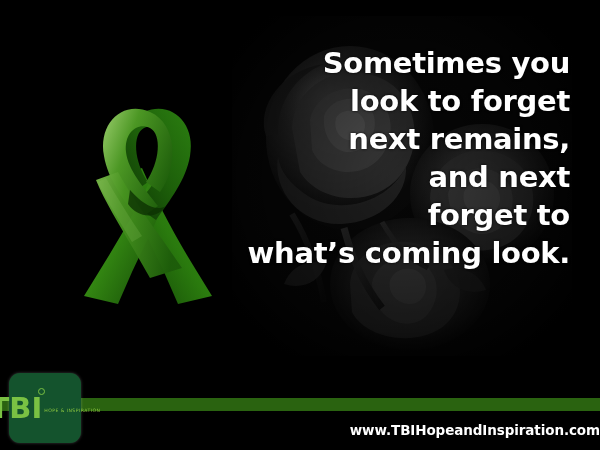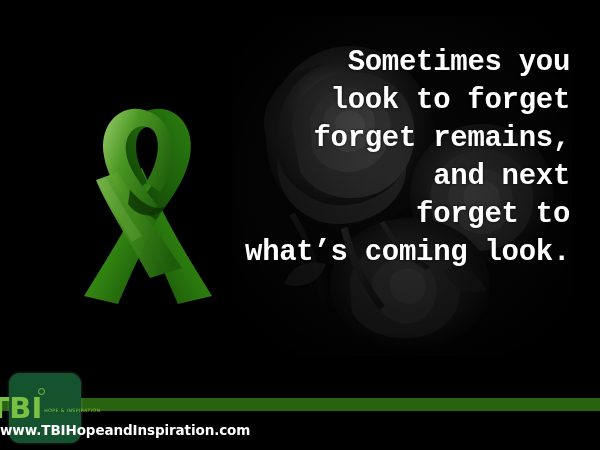--- a/index.html
+++ b/index.html
@@ -52,21 +52,21 @@
     width: 330px;
     text-align: right;
     color: #ffffff;
     font-family: "DejaVu Sans", sans-serif;
     font-weight: bold;
     font-size: 29px;
     line-height: 38px;
     letter-spacing: -0.3px;
     text-shadow: 0 0 3px rgba(0,0,0,0.9);
   }
-  .quote .line { display: block; white-space: nowrap; font-family: Liberation Mono, monospace; }
+  .quote .line { display: block; white-space: nowrap; }
 
   
   .green-bar {
     position: absolute;
     left: 0;
     top: 398px;
     width: 600px;
     height: 13px;
     background: #2a6310;
   }
@@ -115,21 +115,21 @@
     color: #8cc63f;
     white-space: nowrap;
   }
 
   
   .footer-url {
     position: absolute;
     left: 0;
     top: 422px;
     width: 600px;
-    text-align: left;
+    text-align: right;
     color: #ffffff;
     font-family: "DejaVu Sans", sans-serif;
     font-weight: bold;
     font-size: 13.5px;
     letter-spacing: -0.1px;
   }
 </style>
 </head>
 <body>
 
@@ -252,21 +252,21 @@
 
       <path d="M34 106 C44 124, 58 146, 70 164 L60 170 C48 150, 34 128, 26 110 Z" fill="#8ec45f" opacity="0.22"></path>
 
       <path d="M58 118 C70 132, 84 140, 94 134 C84 148, 66 146, 56 132 Z" fill="#0c3203" opacity="0.8"></path>
     </svg>
   </div>
 
   <div class="quote">
     <span class="line">Sometimes you</span>
     <span class="line">look to forget</span>
-    <span class="line">forget remains,</span>
+    <span class="line">next remains,</span>
     <span class="line">and next</span>
     <span class="line">forget to</span>
     <span class="line">what’s coming look.</span>
   </div>
 
   <div class="green-bar"></div>
 
   <div class="logo">
     <div class="logo-mark">TBI<span class="logo-dot"></span></div>
     <div class="logo-tagline">HOPE &amp; INSPIRATION</div>

